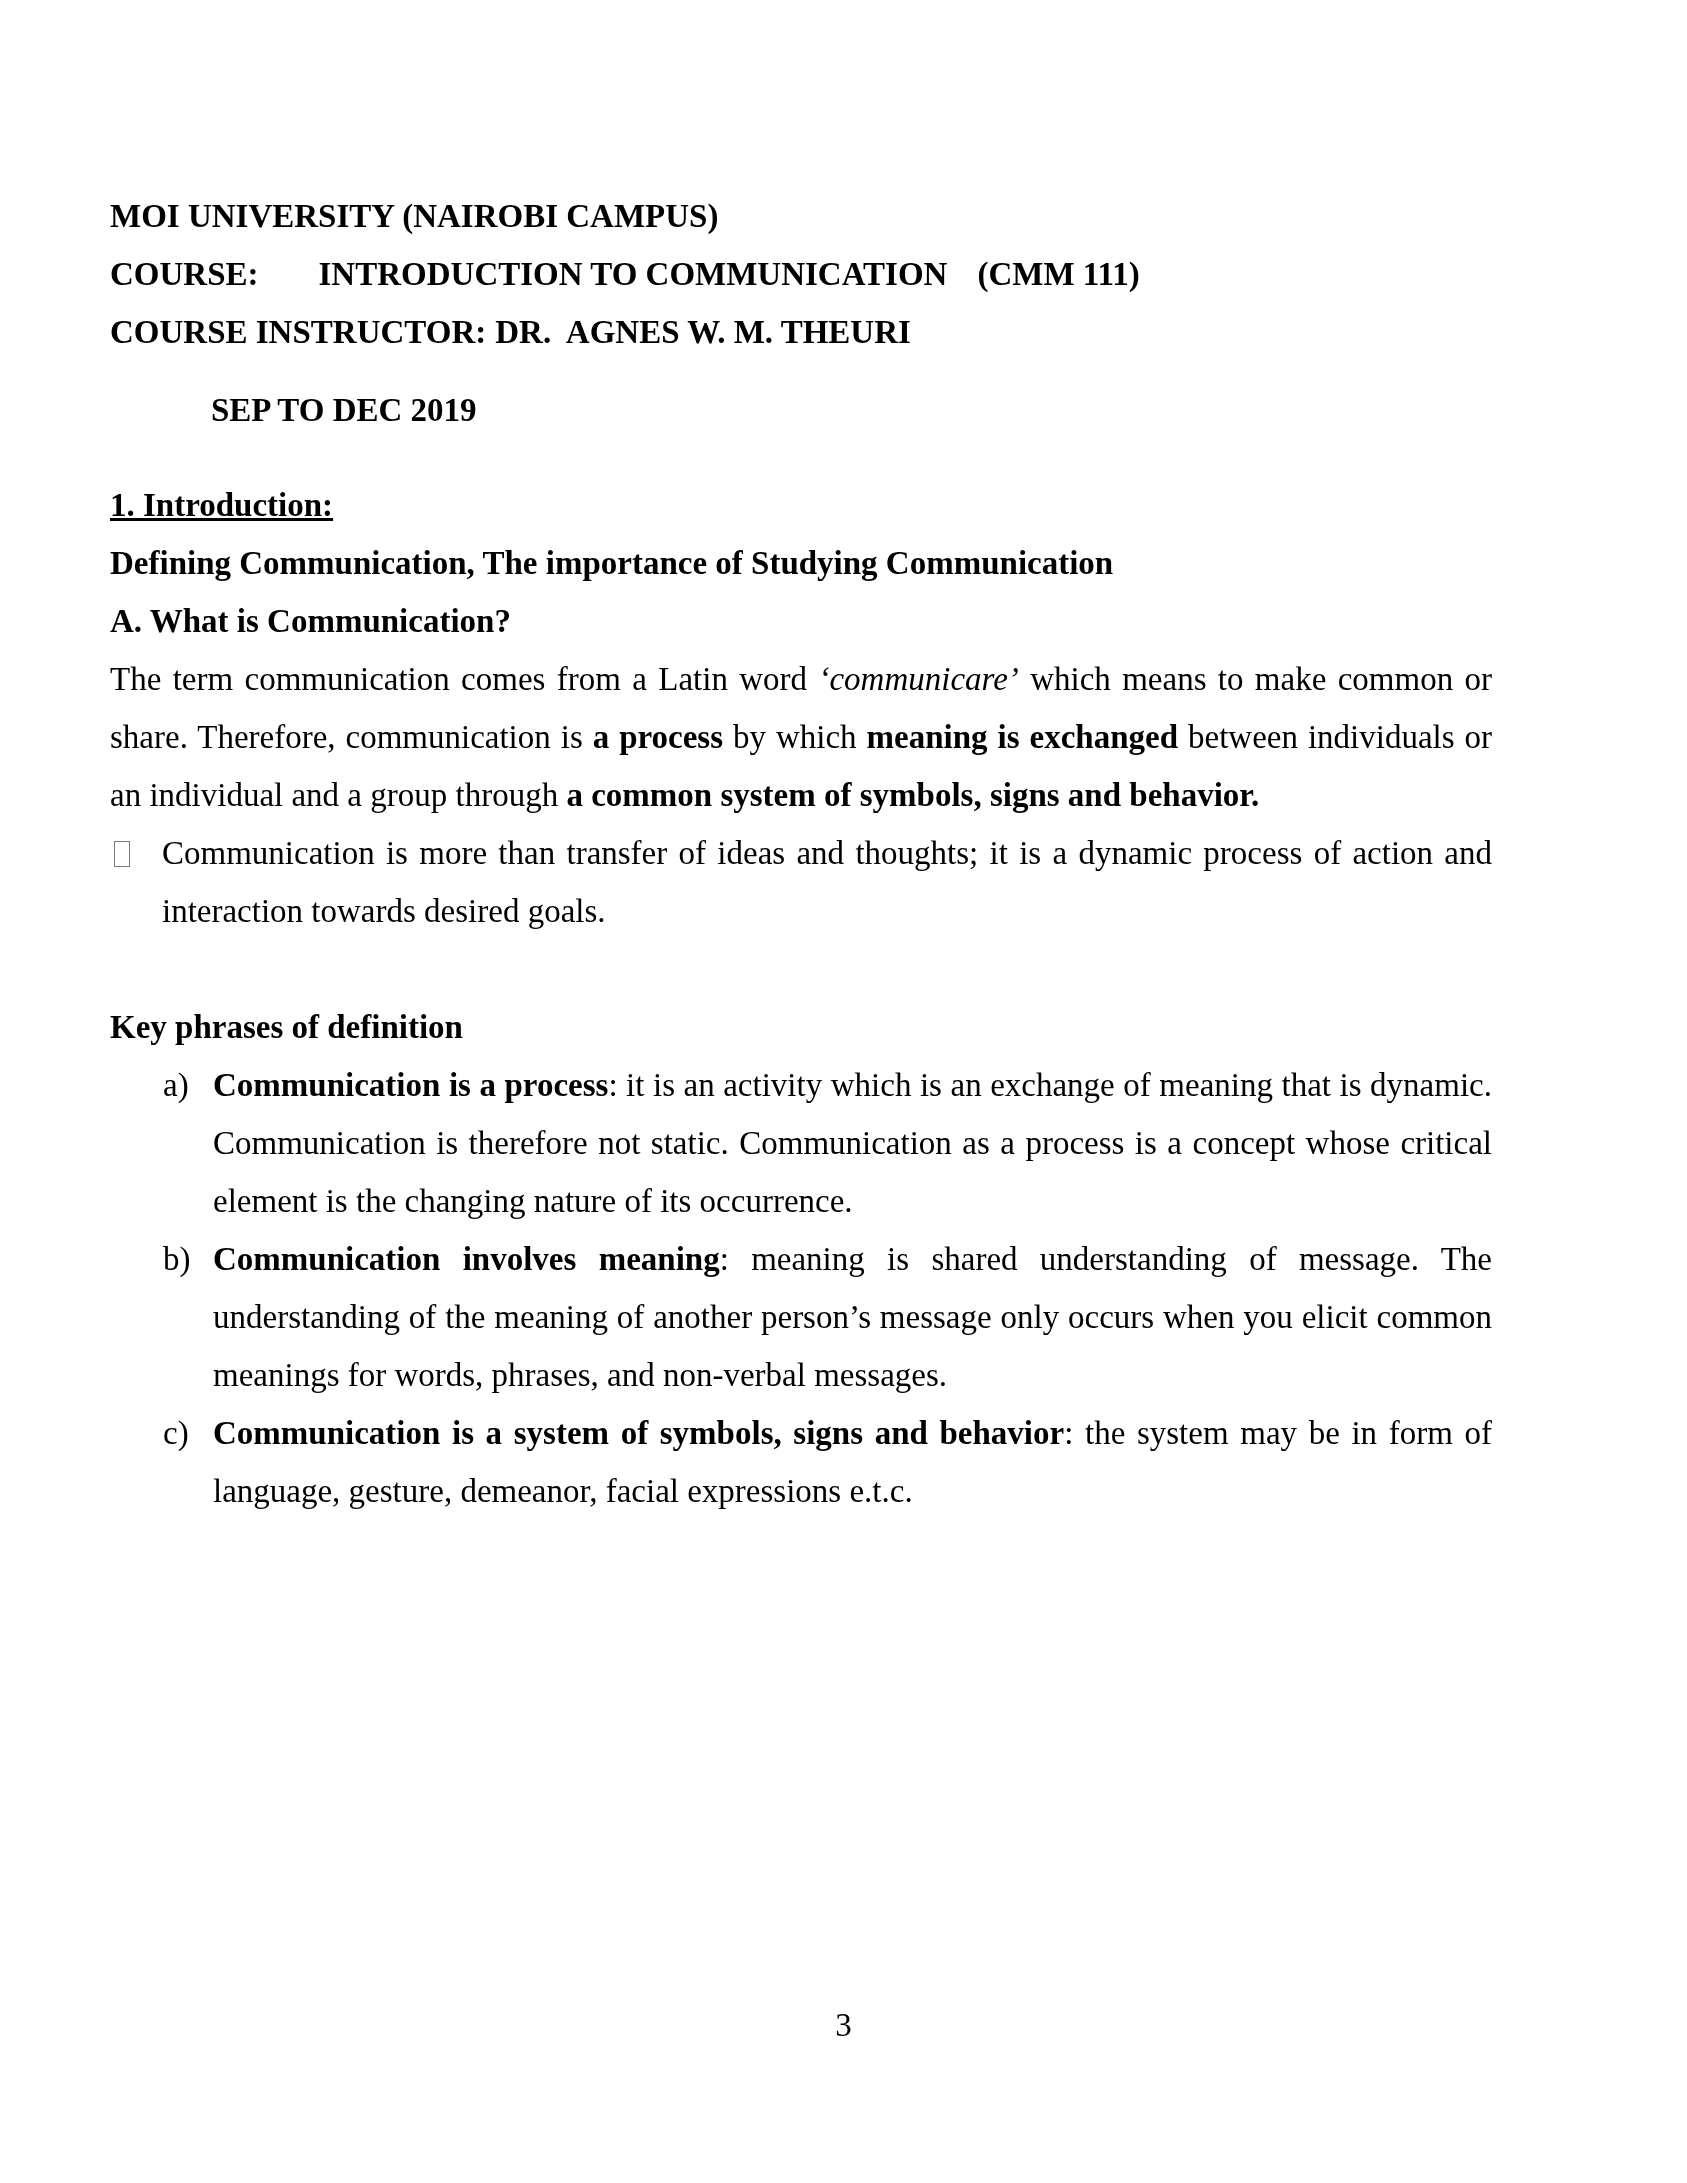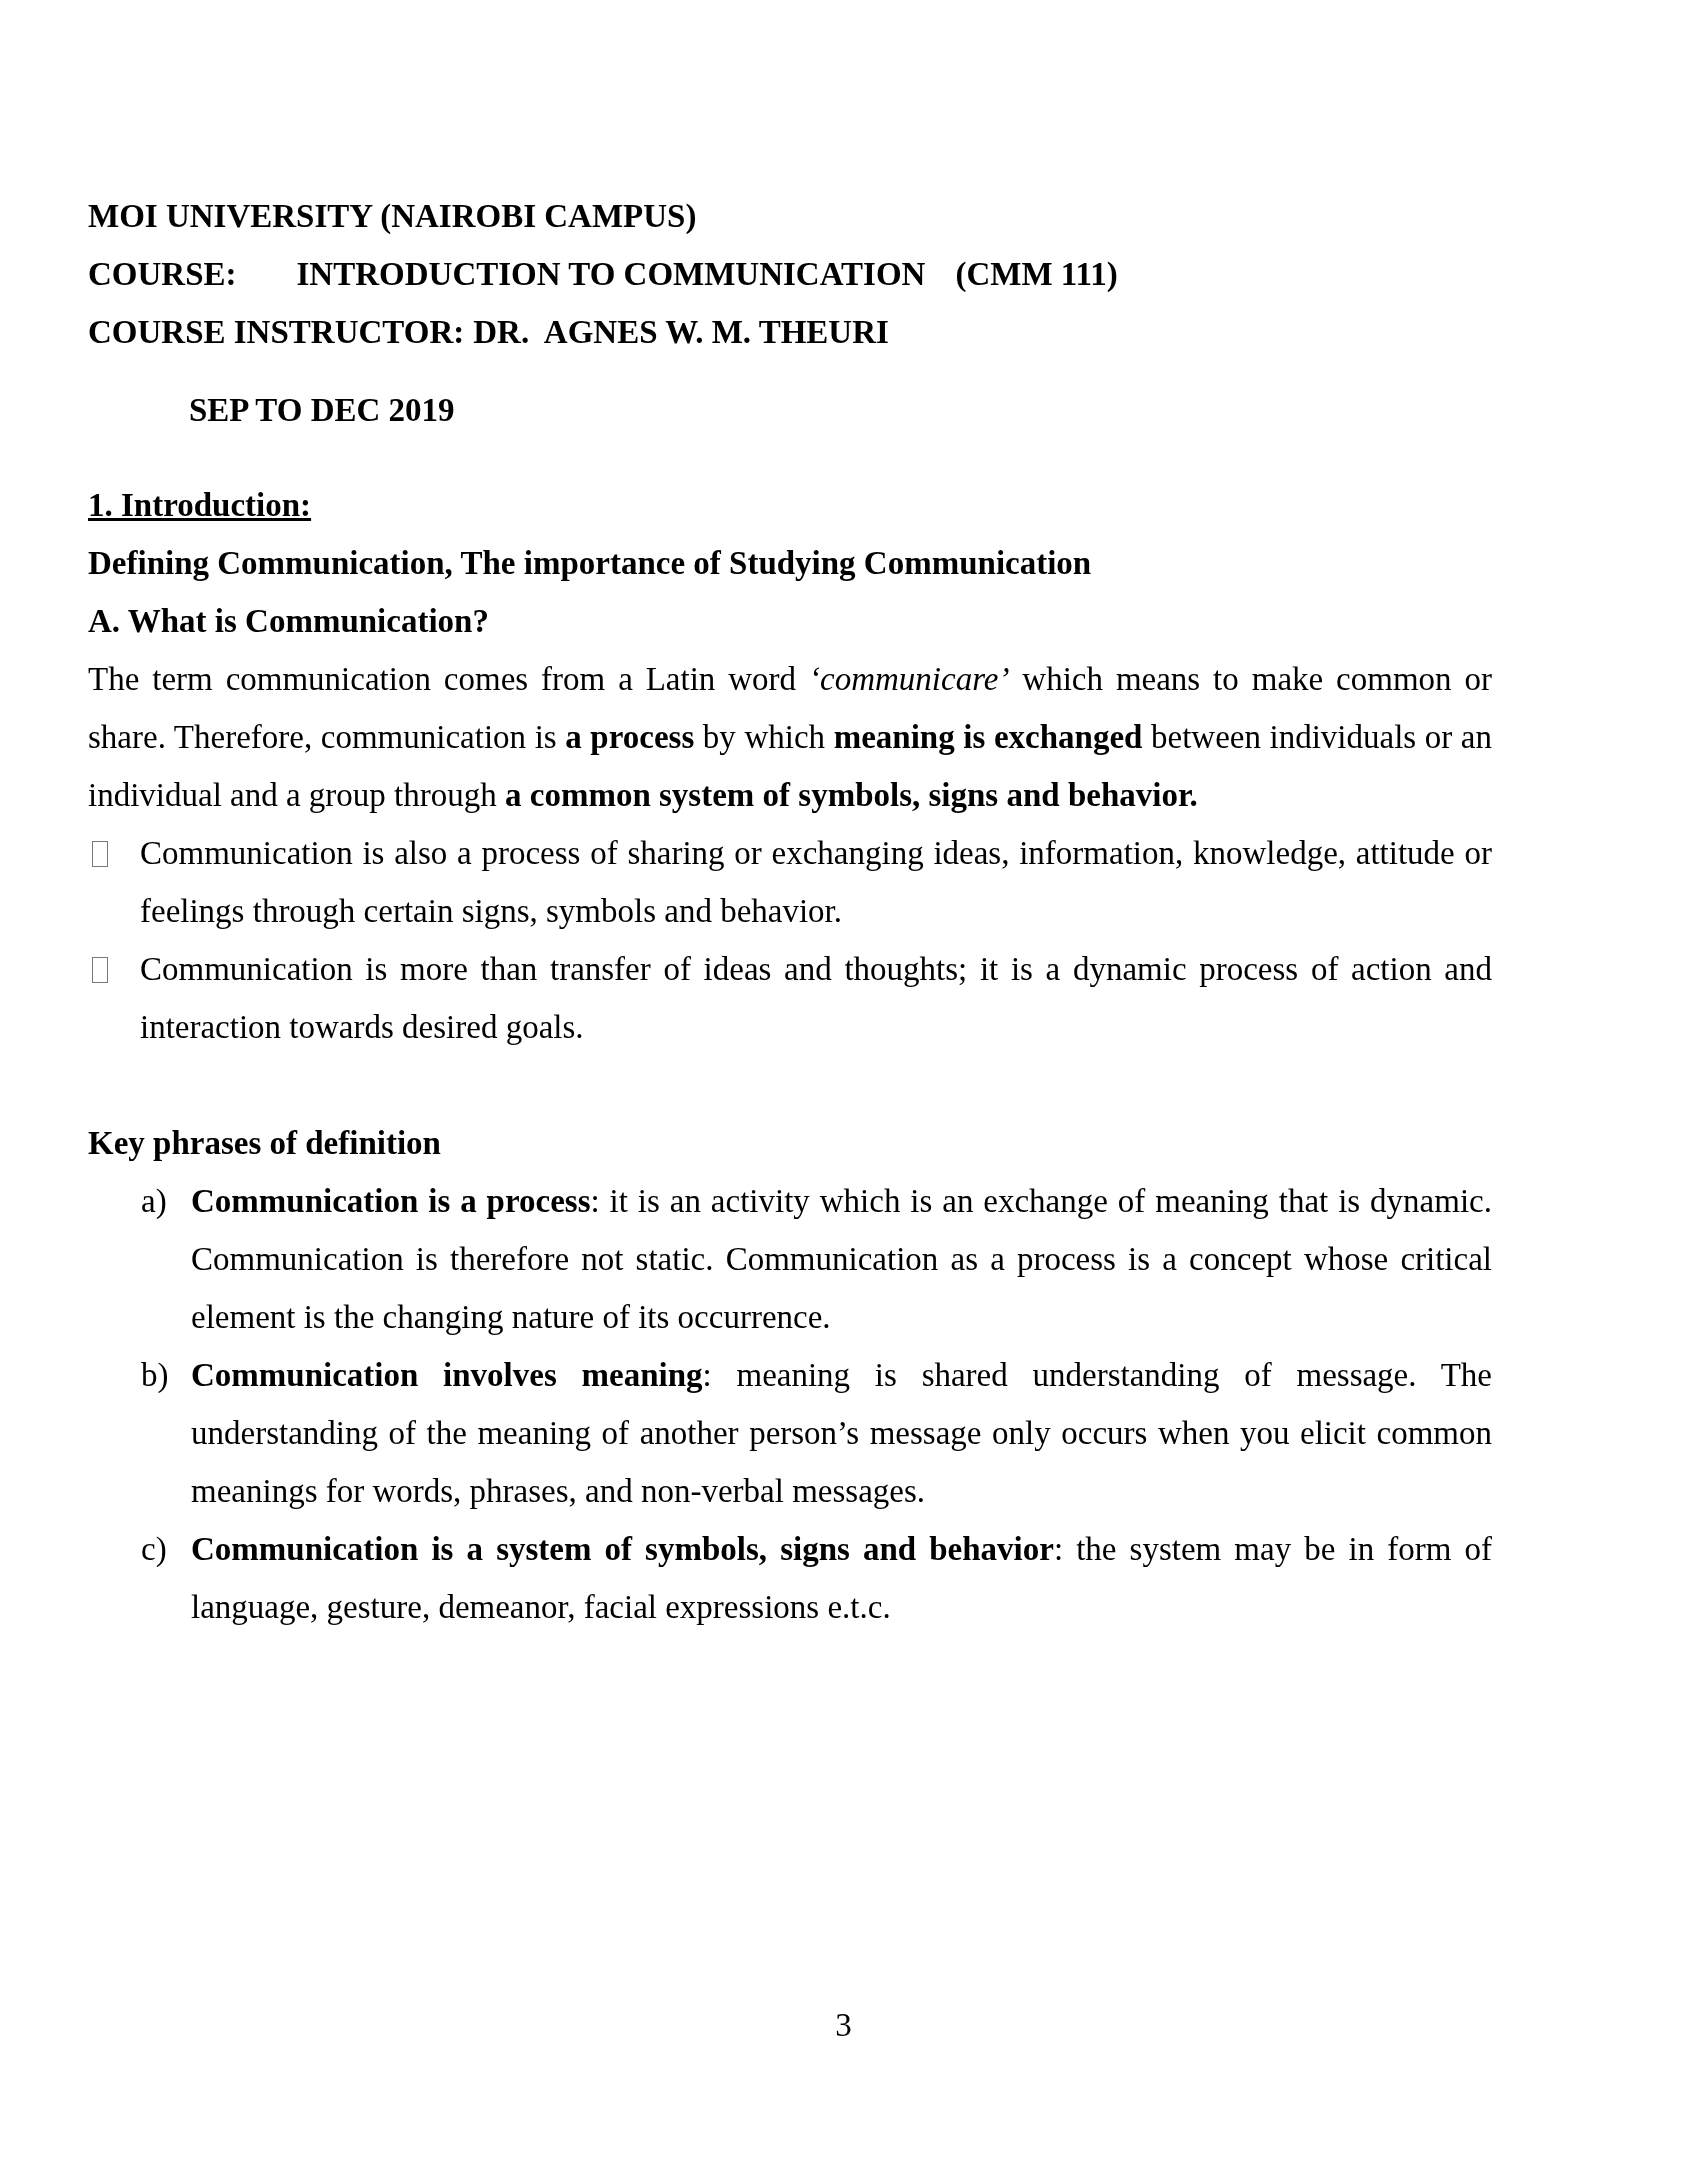--- a/index.html
+++ b/index.html
@@ -13,21 +13,21 @@
     font-family: "Liberation Serif", "DejaVu Serif", serif;
     font-size: 33px;
     color: #000000;
     position: relative;
   }
   .page {
     position: relative;
     width: 1687px;
     height: 2183px;
     box-sizing: border-box;
-    padding: 187px 195px 0 88px;
+    padding: 187px 195px 0 110px;
     background: #ffffff;
     overflow: hidden;
   }
   p, div { line-height: 58px; }
   .hline { margin: 0; }
   .bold { font-weight: bold; }
   .pre { white-space: pre; }
   .term-line {
     margin-top: 20px;
     margin-left: 101px;
@@ -96,24 +96,20 @@
   <p class="hline bold">A. What is Communication?</p>
 
   <p class="body-para"><span>The term communication comes from a Latin word </span><span class="seg-i">‘communicare’</span><span> which means to make common or share. Therefore, communication is </span><span class="seg-b">a process</span><span> by which </span><span class="seg-b">meaning is exchanged</span><span> between individuals or an individual and a group through </span><span class="seg-b">a common system of symbols, signs and behavior.</span></p>
 
   <div class="bullet-list">
     <div class="bullet-item">
       <span class="bullet-box"></span>
     </div>
     <div class="bullet-item">
       <span class="bullet-box"></span>
-      <span>Communication is also a process of sharing or exchanging ideas, information, knowledge, attitude or feelings through certain signs, symbols and behavior.</span>
-    </div>
-    <div class="bullet-item">
-      <span class="bullet-box"></span>
       <span>Communication is more than transfer of ideas and thoughts; it is a dynamic process of action and interaction towards desired goals.</span>
     </div>
   </div>
 
   <p class="hline bold key-heading">Key phrases of definition</p>
 
   <div class="key-list">
     <div class="key-item">
       <span class="key-marker">a)</span>
       <span><span class="seg-b">Communication is a process</span><span>: it is an activity which is an exchange of meaning that is dynamic.  Communication is therefore not static. Communication as a process is a concept whose critical element is the changing nature of its occurrence.</span></span>

